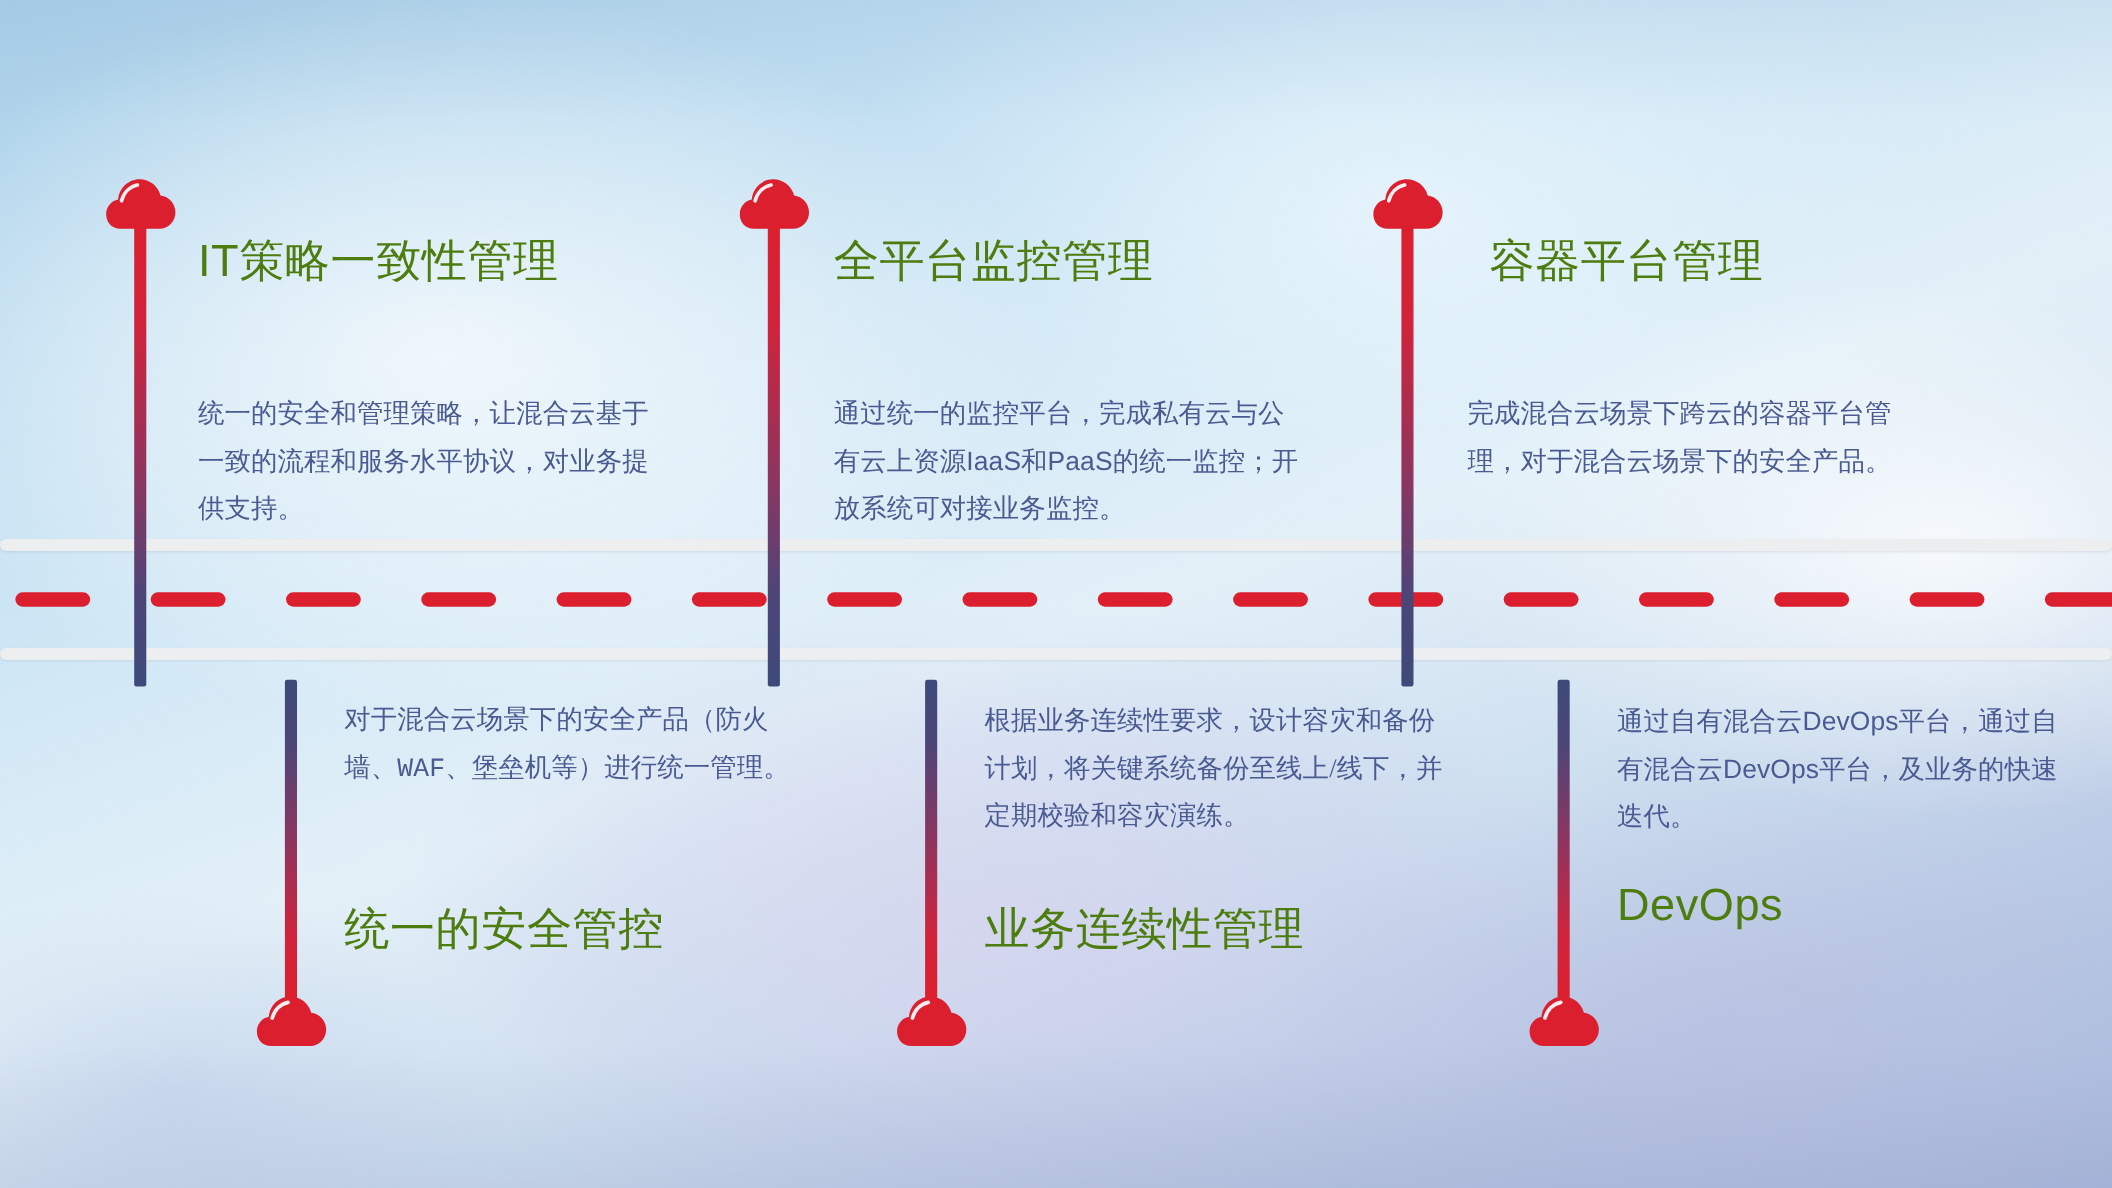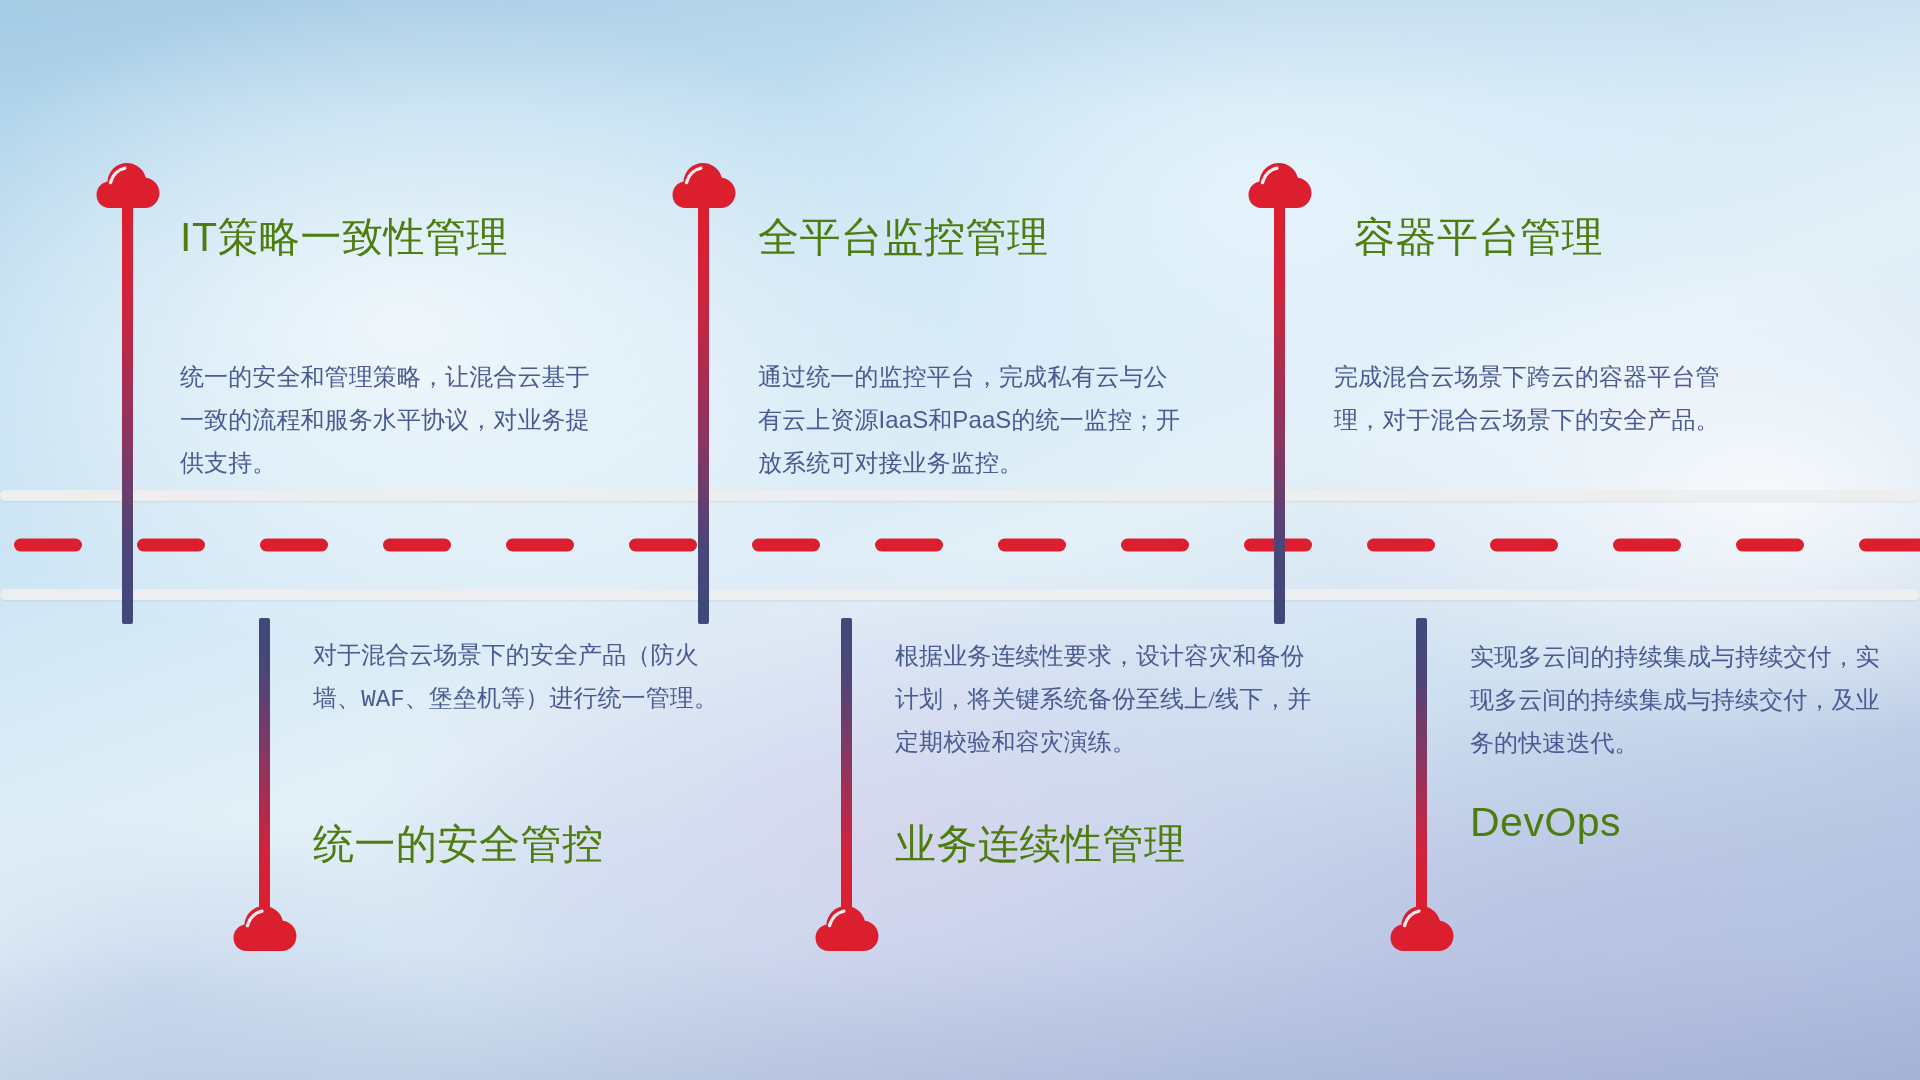--- a/index.html
+++ b/index.html
@@ -222,17 +222,17 @@
   <div class="col">
     <div class="pin" style="left:1390px;top:618px;">
       <div class="stem" style="top:0;height:290px;background:linear-gradient(to bottom,#3d4a7a 0%,#4d4578 20%,#8d3560 50%,#d0233c 80%,#dc1f2e 100%);"></div>
       <div class="cloud" style="top:285px;">
         <svg viewBox="0 0 64 54" aria-hidden="true">
           <path d="M13.5 48 C5.3 48 0.5 41.8 0.5 34.8 C0.5 28.2 5.0 22.6 11.4 21.4 C12.3 11.0 20.6 3.0 30.9 3.0 C40.0 3.0 47.7 9.3 49.9 17.7 C57.6 18.6 63.5 25.1 63.5 33.0 C63.5 41.3 57.0 48 49.0 48 Z" fill="#dc1f2e"></path>
           <path d="M14.5 22.5 C16.6 15.0 22.2 9.6 28.9 8.2" stroke="#ffffff" stroke-width="3.4" stroke-linecap="round" fill="none" opacity="0.92"></path>
         </svg>
       </div>
     </div>
-    <div class="body-text" style="left:1470px;top:635px;width:418px;">实现多云间的持续集成与持续交付，实现多云间的持续集成与持续交付，及业务的快速迭代。</div>
+    <div class="body-text" style="left:1470px;top:635px;width:418px;">通过自有混合云DevOps平台，通过自有混合云DevOps平台，及业务的快速迭代。</div>
     <div class="heading" style="left:1470px;top:800px;">DevOps</div>
   </div>
 
 </div>
 
 </body></html>

